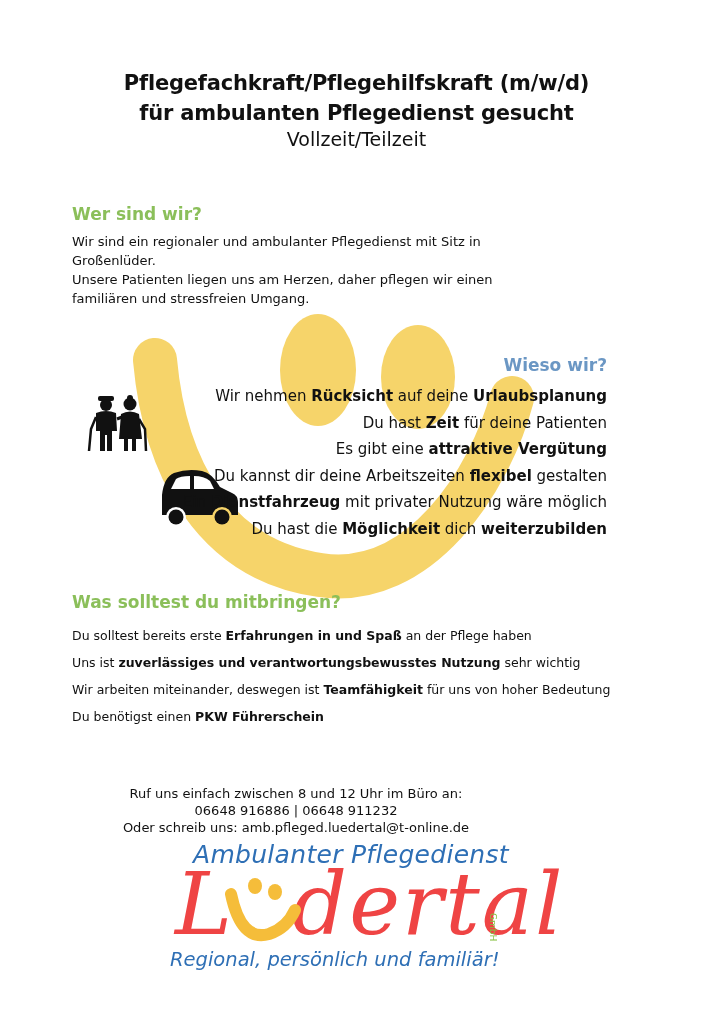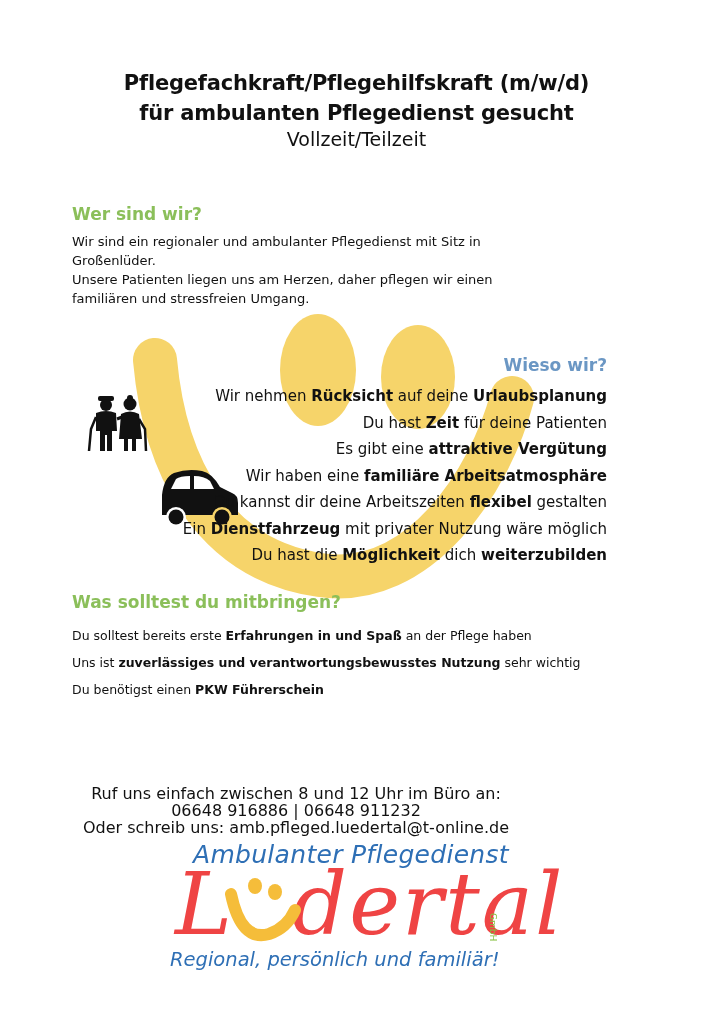--- a/index.html
+++ b/index.html
@@ -14,21 +14,21 @@
   #wer-heading { left: 72px; top: 204px; }
   #wer-text { left: 72px; top: 232px; font-size: 13px; line-height: 19px; width: 460px; }
   #smiley { left: 0; top: 0; }
   #wieso-heading { right: 106px; top: 355px; text-align: right; }
   #wieso-list { right: 106px; top: 386px; text-align: right; font-size: 15px; }
   #wieso-list .row { height: 26.5px; line-height: 20px; white-space: nowrap; }
   #mit-heading { left: 72px; top: 592px; text-align: right; }
   #mit-list { left: 72px; top: 626px; font-size: 12.5px; }
   #mit-list .row { height: 27px; line-height: 20px; white-space: nowrap; }
   b { font-weight: bold; }
-  #contact { left: 0; width: 592px; top: 785px; text-align: center; font-size: 16px; line-height: 17px; }
+  #contact { left: 0; width: 592px; top: 785px; text-align: center; font-size: 13px; line-height: 17px; }
   #logo { left: 165px; top: 838px; width: 380px; height: 150px; }
   .logo-top { left: 28px; top: 2px; color: #2e6fb5; font-style: italic; font-size: 25px; letter-spacing: 0.3px; white-space: nowrap; font-family: "DejaVu Sans", sans-serif; }
   .logo-main { left: 10px; top: 16px; color: #ef4444; font-style: italic; font-weight: normal; font-size: 86px; letter-spacing: 2px; white-space: nowrap; line-height: 100px; font-family: "DejaVu Serif", serif; }
   .logo-gmbh { left: 333px; top: 75px; color: #86c040; font-size: 9px; transform: rotate(90deg); transform-origin: left top; }
   .logo-bottom { left: 5px; top: 110px; color: #2e6fb5; font-style: italic; font-size: 19.5px; white-space: nowrap; }
 </style>
 </head>
 <body>
 
 <svg id="smiley" class="abs" width="713" height="1020" viewBox="0 0 713 1020">
@@ -73,30 +73,30 @@
   <circle cx="18" cy="50" r="7.5" fill="#111"></circle>
   <circle cx="64" cy="50" r="10" fill="#f6d46a"></circle>
   <circle cx="64" cy="50" r="7.5" fill="#111"></circle>
 </svg>
 
 <div id="wieso-heading" class="abs h-blue">Wieso wir?</div>
 <div id="wieso-list" class="abs">
   <div class="row"><span>Wir nehmen </span><b>Rücksicht</b><span> auf deine </span><b>Urlaubsplanung</b></div>
   <div class="row"><span>Du hast </span><b>Zeit</b><span> für deine Patienten</span></div>
   <div class="row"><span>Es gibt eine </span><b>attraktive Vergütung</b></div>
-  <div class="row"><span>Wir haben eine </span><b>familiäre Arbeitsatmosphäre</b></div>
   <div class="row"><span>Du kannst dir deine Arbeitszeiten </span><b>flexibel</b><span> gestalten</span></div>
   <div class="row"><span>Ein </span><b>Dienstfahrzeug</b><span> mit privater Nutzung wäre möglich</span></div>
   <div class="row"><span>Du hast die </span><b>Möglichkeit</b><span> dich </span><b>weiterzubilden</b></div>
 </div>
 
 <div id="mit-heading" class="abs h-green">Was solltest du mitbringen?</div>
 <div id="mit-list" class="abs">
   <div class="row"><span>Du solltest bereits erste </span><b>Erfahrungen in und Spaß</b><span> an der Pflege haben</span></div>
   <div class="row"><span>Uns ist </span><b>zuverlässiges und verantwortungsbewusstes Nutzung</b><span> sehr wichtig</span></div>
+  <div class="row"><span>Wir arbeiten miteinander, deswegen ist </span><b>Teamfähigkeit</b><span> für uns von hoher Bedeutung</span></div>
   <div class="row"><span>Du benötigst einen </span><b>PKW Führerschein</b></div>
 </div>
 
 <div id="contact" class="abs">
   <div>Ruf uns einfach zwischen 8 und 12 Uhr im Büro an:</div>
   <div>06648 916886 | 06648 911232</div>
   <div><span>Oder schreib uns: </span><span>amb.pfleged.luedertal@t-online.de</span></div>
 </div>
 
 <div id="logo" class="abs">

